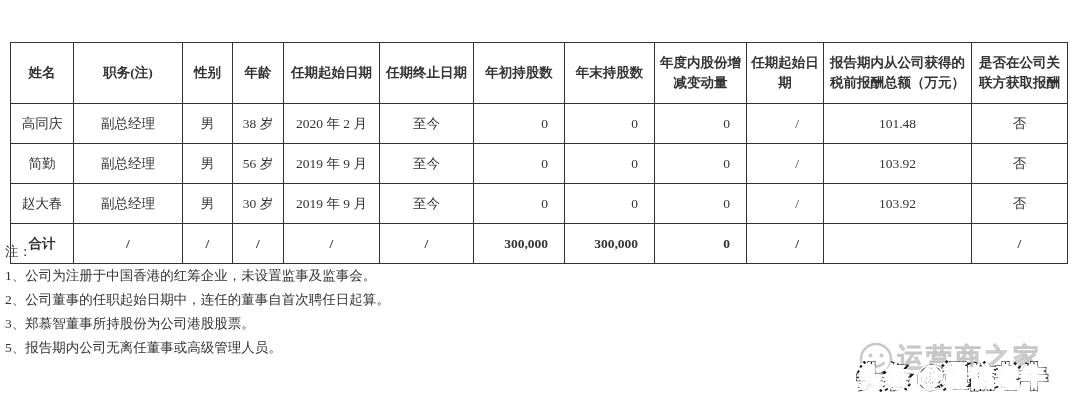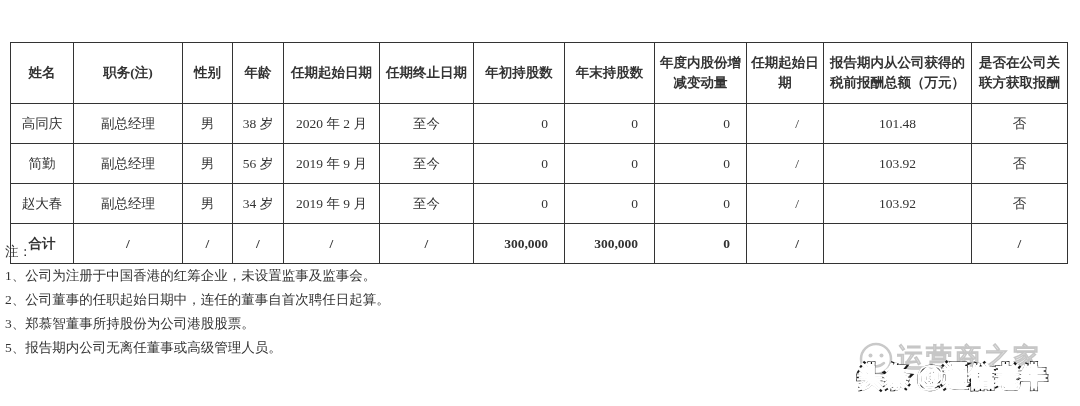--- a/index.html
+++ b/index.html
@@ -152,21 +152,21 @@
         <td class="c7">0</td>
         <td class="c8">0</td>
         <td class="c9">/</td>
         <td class="c10">103.92</td>
         <td class="c11">否</td>
       </tr>
       <tr>
         <td class="c0">赵大春</td>
         <td class="c1">副总经理</td>
         <td class="c2">男</td>
-        <td class="c3">34 岁</td>
+        <td class="c3">30 岁</td>
         <td class="c4">2019 年 9 月</td>
         <td class="c5">至今</td>
         <td class="c6">0</td>
         <td class="c7">0</td>
         <td class="c8">0</td>
         <td class="c9">/</td>
         <td class="c10">103.92</td>
         <td class="c11">否</td>
       </tr>
       <tr class="total-row">

